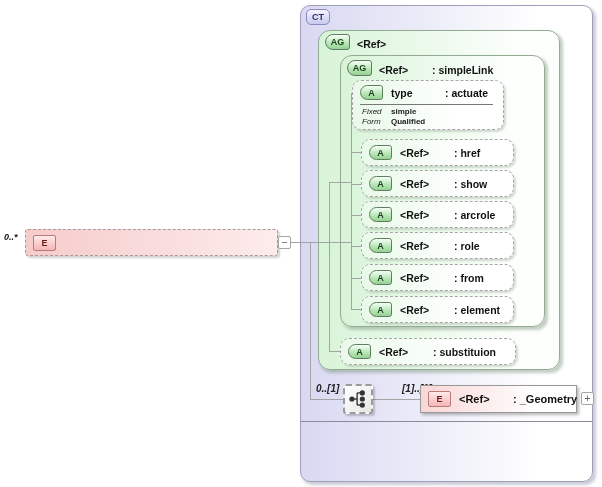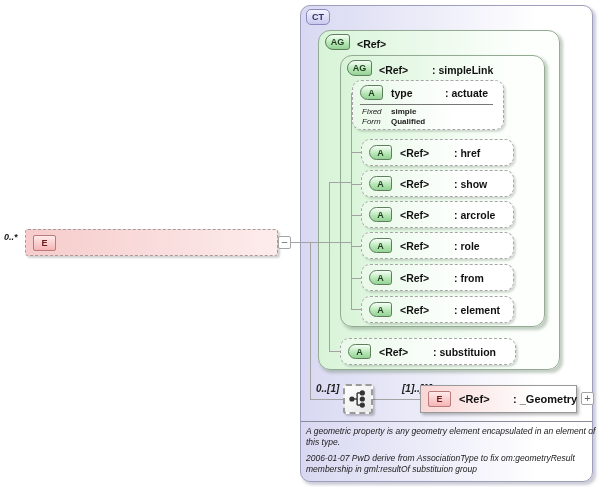--- a/index.html
+++ b/index.html
@@ -190,22 +190,20 @@
   <div class="occ" style="left:402px;top:383px;">[1]..[1]</div>
 
   <div class="ebox" style="left:420px;top:385px;width:157px;height:28px;">
     <span class="badge b-e">E</span>
     <span class="nm">&lt;Ref&gt;</span>
     <span>: _Geometry</span>
   </div>
   <div class="pmbox" style="left:581px;top:392px;">+</div>
 
   <div class="ctsep"></div>
-  <div class="ann" style="top:426px;">A geometric property is any geometry element encapsulated in an element of this type.</div>
-  <div class="ann" style="top:453px;">2006-01-07 PwD derive from AssociationType to fix om:geometryResult membership in gml:resultOf substituion group</div>
 
   <div class="occ2" style="left:4px;top:232px;">0..*</div>
   <div class="ebox dashed" style="left:25px;top:229px;width:253px;height:27px;">
     <span class="badge b-e">E</span>
   </div>
   <div class="pmbox" style="left:278px;top:236px;">−</div>
 
 </div>
 
 </body></html>

